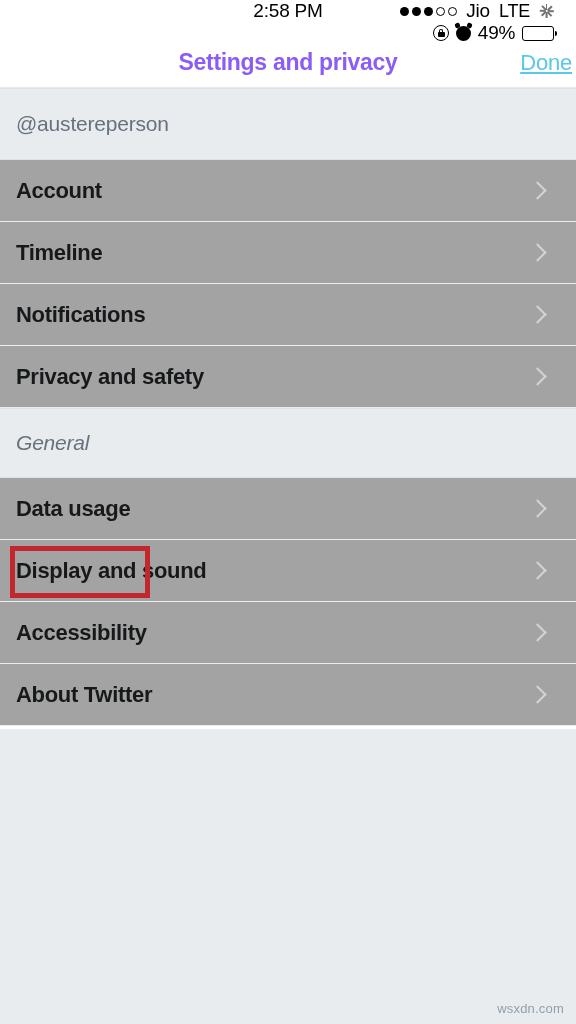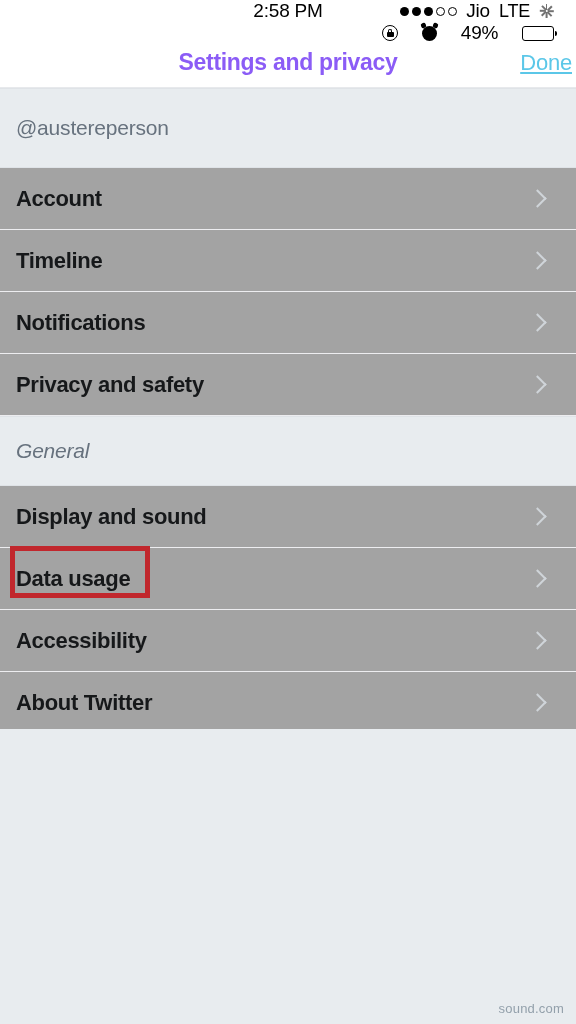--- a/index.html
+++ b/index.html
@@ -83,21 +83,21 @@
     font-size: 19px;
     font-weight: 500;
     color: #000;
     letter-spacing: -0.2px;
     pointer-events: none;
   }
   .status-right {
     margin-left: auto;
     display: flex;
     align-items: center;
-    gap: 24px;
+    gap: 7px;
     z-index: 2;
   }
   .rotlock-icon {
     width: 16px;
     height: 16px;
     border: 1.6px solid #000;
     border-radius: 50%;
     box-sizing: border-box;
     position: relative;
   }
@@ -200,21 +200,21 @@
     letter-spacing: -0.2px;
     text-decoration: underline;
   }
 
   
   .settings-list {
     background: #ffffff;
   }
   .section-header {
     background: #e8ecef;
-    height: 80px;
+    height: 72px;
     display: flex;
     align-items: center;
     padding: 0 16px;
     box-sizing: border-box;
     border-bottom: 1px solid #dfe3e7;
     border-top: 1px solid #dfe3e7;
   }
   .section-header.general { height: 70px; font-style: italic; }
   .section-header-label {
     font-size: 21px;
@@ -338,34 +338,34 @@
       <span class="chevron"></span>
     </div>
     <div class="row">
       <span class="row-label">Privacy and safety</span>
       <span class="chevron"></span>
     </div>
     <div class="section-header general">
       <span class="section-header-label">General</span>
     </div>
     <div class="row">
+      <span class="row-label">Data usage</span>
+      <span class="chevron"></span>
+    </div>
+    <div class="row">
       <span class="row-label">Display and sound</span>
       <span class="chevron"></span>
     </div>
     <div class="row">
-      <span class="row-label">Data usage</span>
-      <span class="chevron"></span>
-    </div>
-    <div class="row">
       <span class="row-label">Accessibility</span>
       <span class="chevron"></span>
     </div>
     <div class="row">
       <span class="row-label">About Twitter</span>
       <span class="chevron"></span>
     </div>
   </div>
 
 <div class="footer-area">
-  <div class="watermark">sound.com</div>
+  <div class="watermark">wsxdn.com</div>
 </div>
 
 <div class="annotation-box" style="border-color: rgb(193, 39, 45);"></div>
 
 </body></html>

